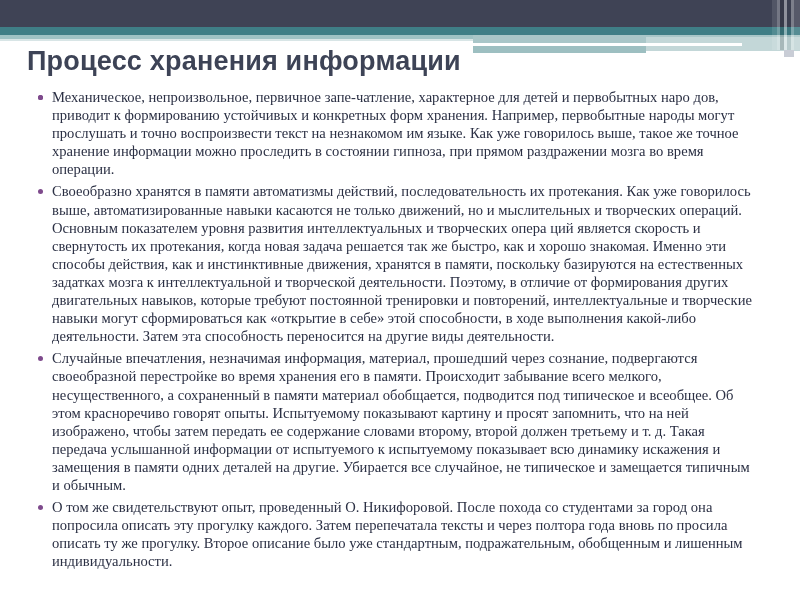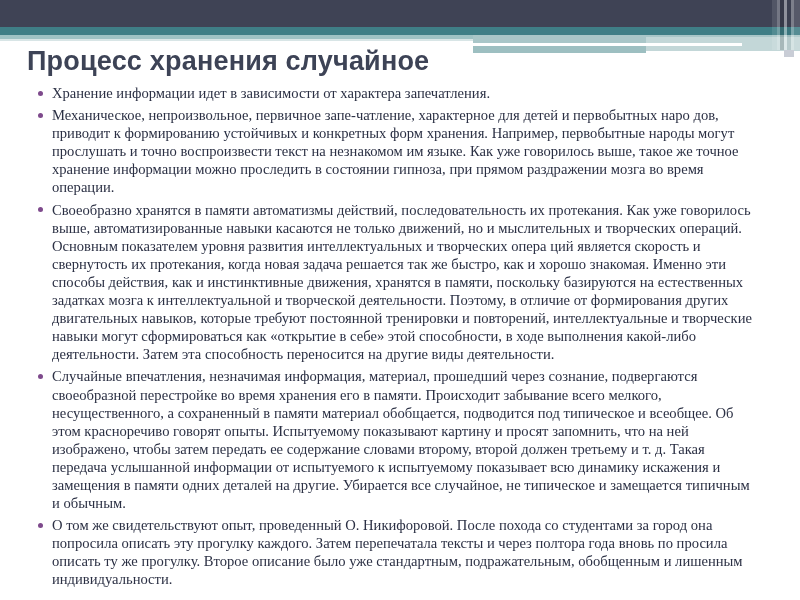--- a/index.html
+++ b/index.html
@@ -89,27 +89,26 @@
     <div class="vs2"></div>
     <div class="vs3"></div>
     <div class="vs4"></div>
     <div class="vs5"></div>
     <div class="vs6"></div>
     <div class="vs7"></div>
   </div>
   <div class="vs-tail"></div>
 </div>
 
-<h1 class="title">Процесс хранения случайное</h1>
+<h1 class="title">Процесс хранения информации</h1>
 
 <div class="content">
   <ul>
     <li>
       <span class="dot"></span>
-      <span>Хранение информации идет в зависимости от характера запечатления.</span>
     </li>
     <li>
       <span class="dot"></span>
       <span>Механическое, непроизвольное, первичное запе-чатление, характерное для детей и первобытных наро дов, приводит к формированию устойчивых и конкретных форм хранения. Например, первобытные народы могут прослушать и точно воспроизвести текст на незнакомом им языке. Как уже говорилось выше, такое же точное хранение информации можно проследить в состоянии гипноза, при прямом раздражении мозга во время операции.</span>
     </li>
     <li>
       <span class="dot"></span>
       <span>Своеобразно хранятся в памяти автоматизмы действий, последовательность их протекания. Как уже говорилось выше, автоматизированные навыки касаются не только движений, но и мыслительных и творческих операций. Основным показателем уровня развития интеллектуальных и творческих опера ций является скорость и свернутость их протекания, когда новая задача решается так же быстро, как и хорошо знакомая. Именно эти способы действия, как и инстинктивные движения, хранятся в памяти, поскольку базируются на естественных задатках мозга к интеллектуальной и творческой деятельности. Поэтому, в отличие от формирования других двигательных навыков, которые требуют постоянной тренировки и повторений, интеллектуальные и творческие навыки могут сформироваться как «открытие в себе» этой способности, в ходе выполнения какой-либо деятельности. Затем эта способность переносится на другие виды деятельности.</span>
     </li>
     <li>

